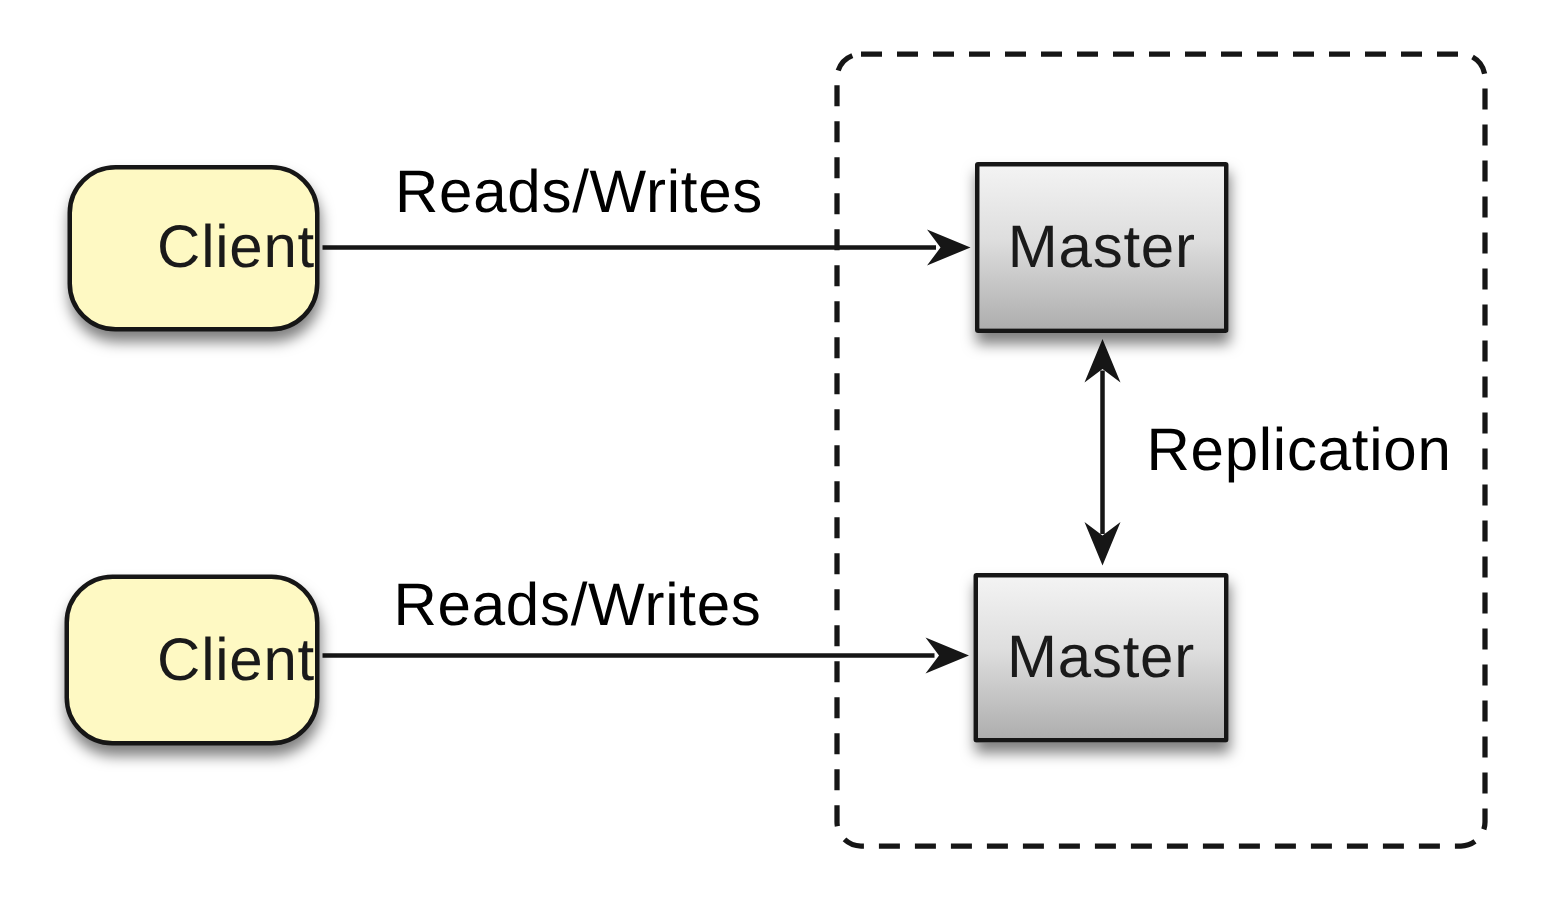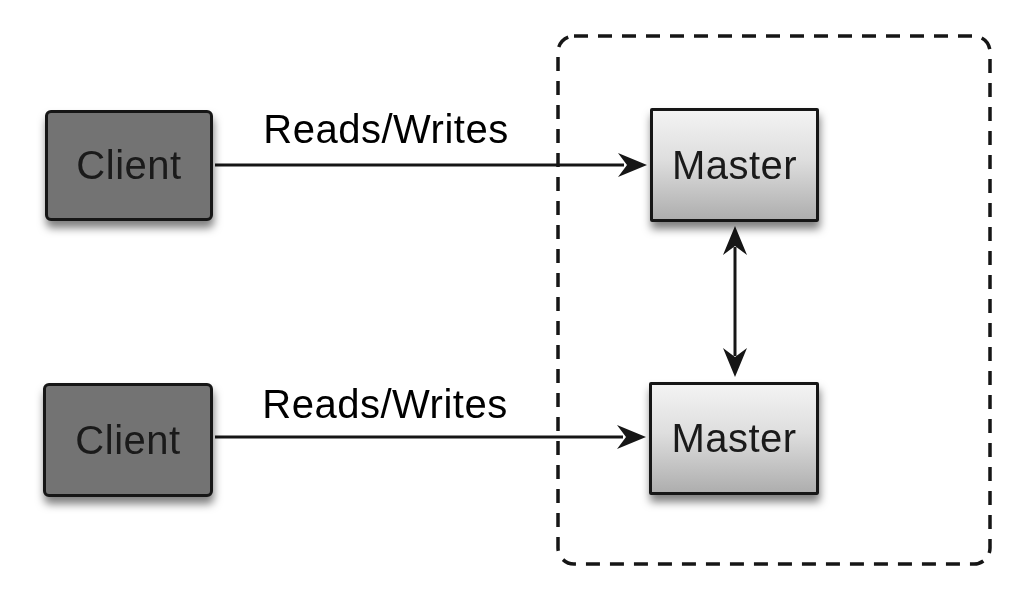--- a/index.html
+++ b/index.html
@@ -28,22 +28,23 @@
     align-items: center;
     justify-content: center;
     box-sizing: border-box;
     border: 3px solid #161616;
     font-size: 40px;
     color: #1a1a1a;
     box-shadow: 1px 7px 9px rgba(0,0,0,0.5);
     letter-spacing: 0.5px;
   }
   .node.client {
-    background: #737373;
-    border-radius: 6px;
+    background: #fef9c3;
+    border-radius: 32px;
+    justify-content: flex-end;
   }
   .node.master {
     background: linear-gradient(180deg, #f3f3f3 0%, #dedede 45%, #aeaeae 100%);
     border-radius: 2px;
   }
   #client-top    { left: 45px;  top: 110px; width: 168px; height: 111px; }
   #client-bottom { left: 43px;  top: 383px; width: 170px; height: 114px; }
   #master-top    { left: 650px; top: 108px; width: 169px; height: 114px; }
   #master-bottom { left: 649px; top: 382px; width: 170px; height: 113px; }
   .edge-label {
@@ -97,14 +98,15 @@
   </div>
 
   <div class="node master" id="master-bottom">
     <span>Master</span>
   </div>
 
   <div class="edge-label" id="label-reads-writes-top">Reads/Writes</div>
 
   <div class="edge-label" id="label-reads-writes-bottom">Reads/Writes</div>
 
+  <div class="edge-label" id="label-replication">Replication</div>
 
 </div>
 
 </body></html>

